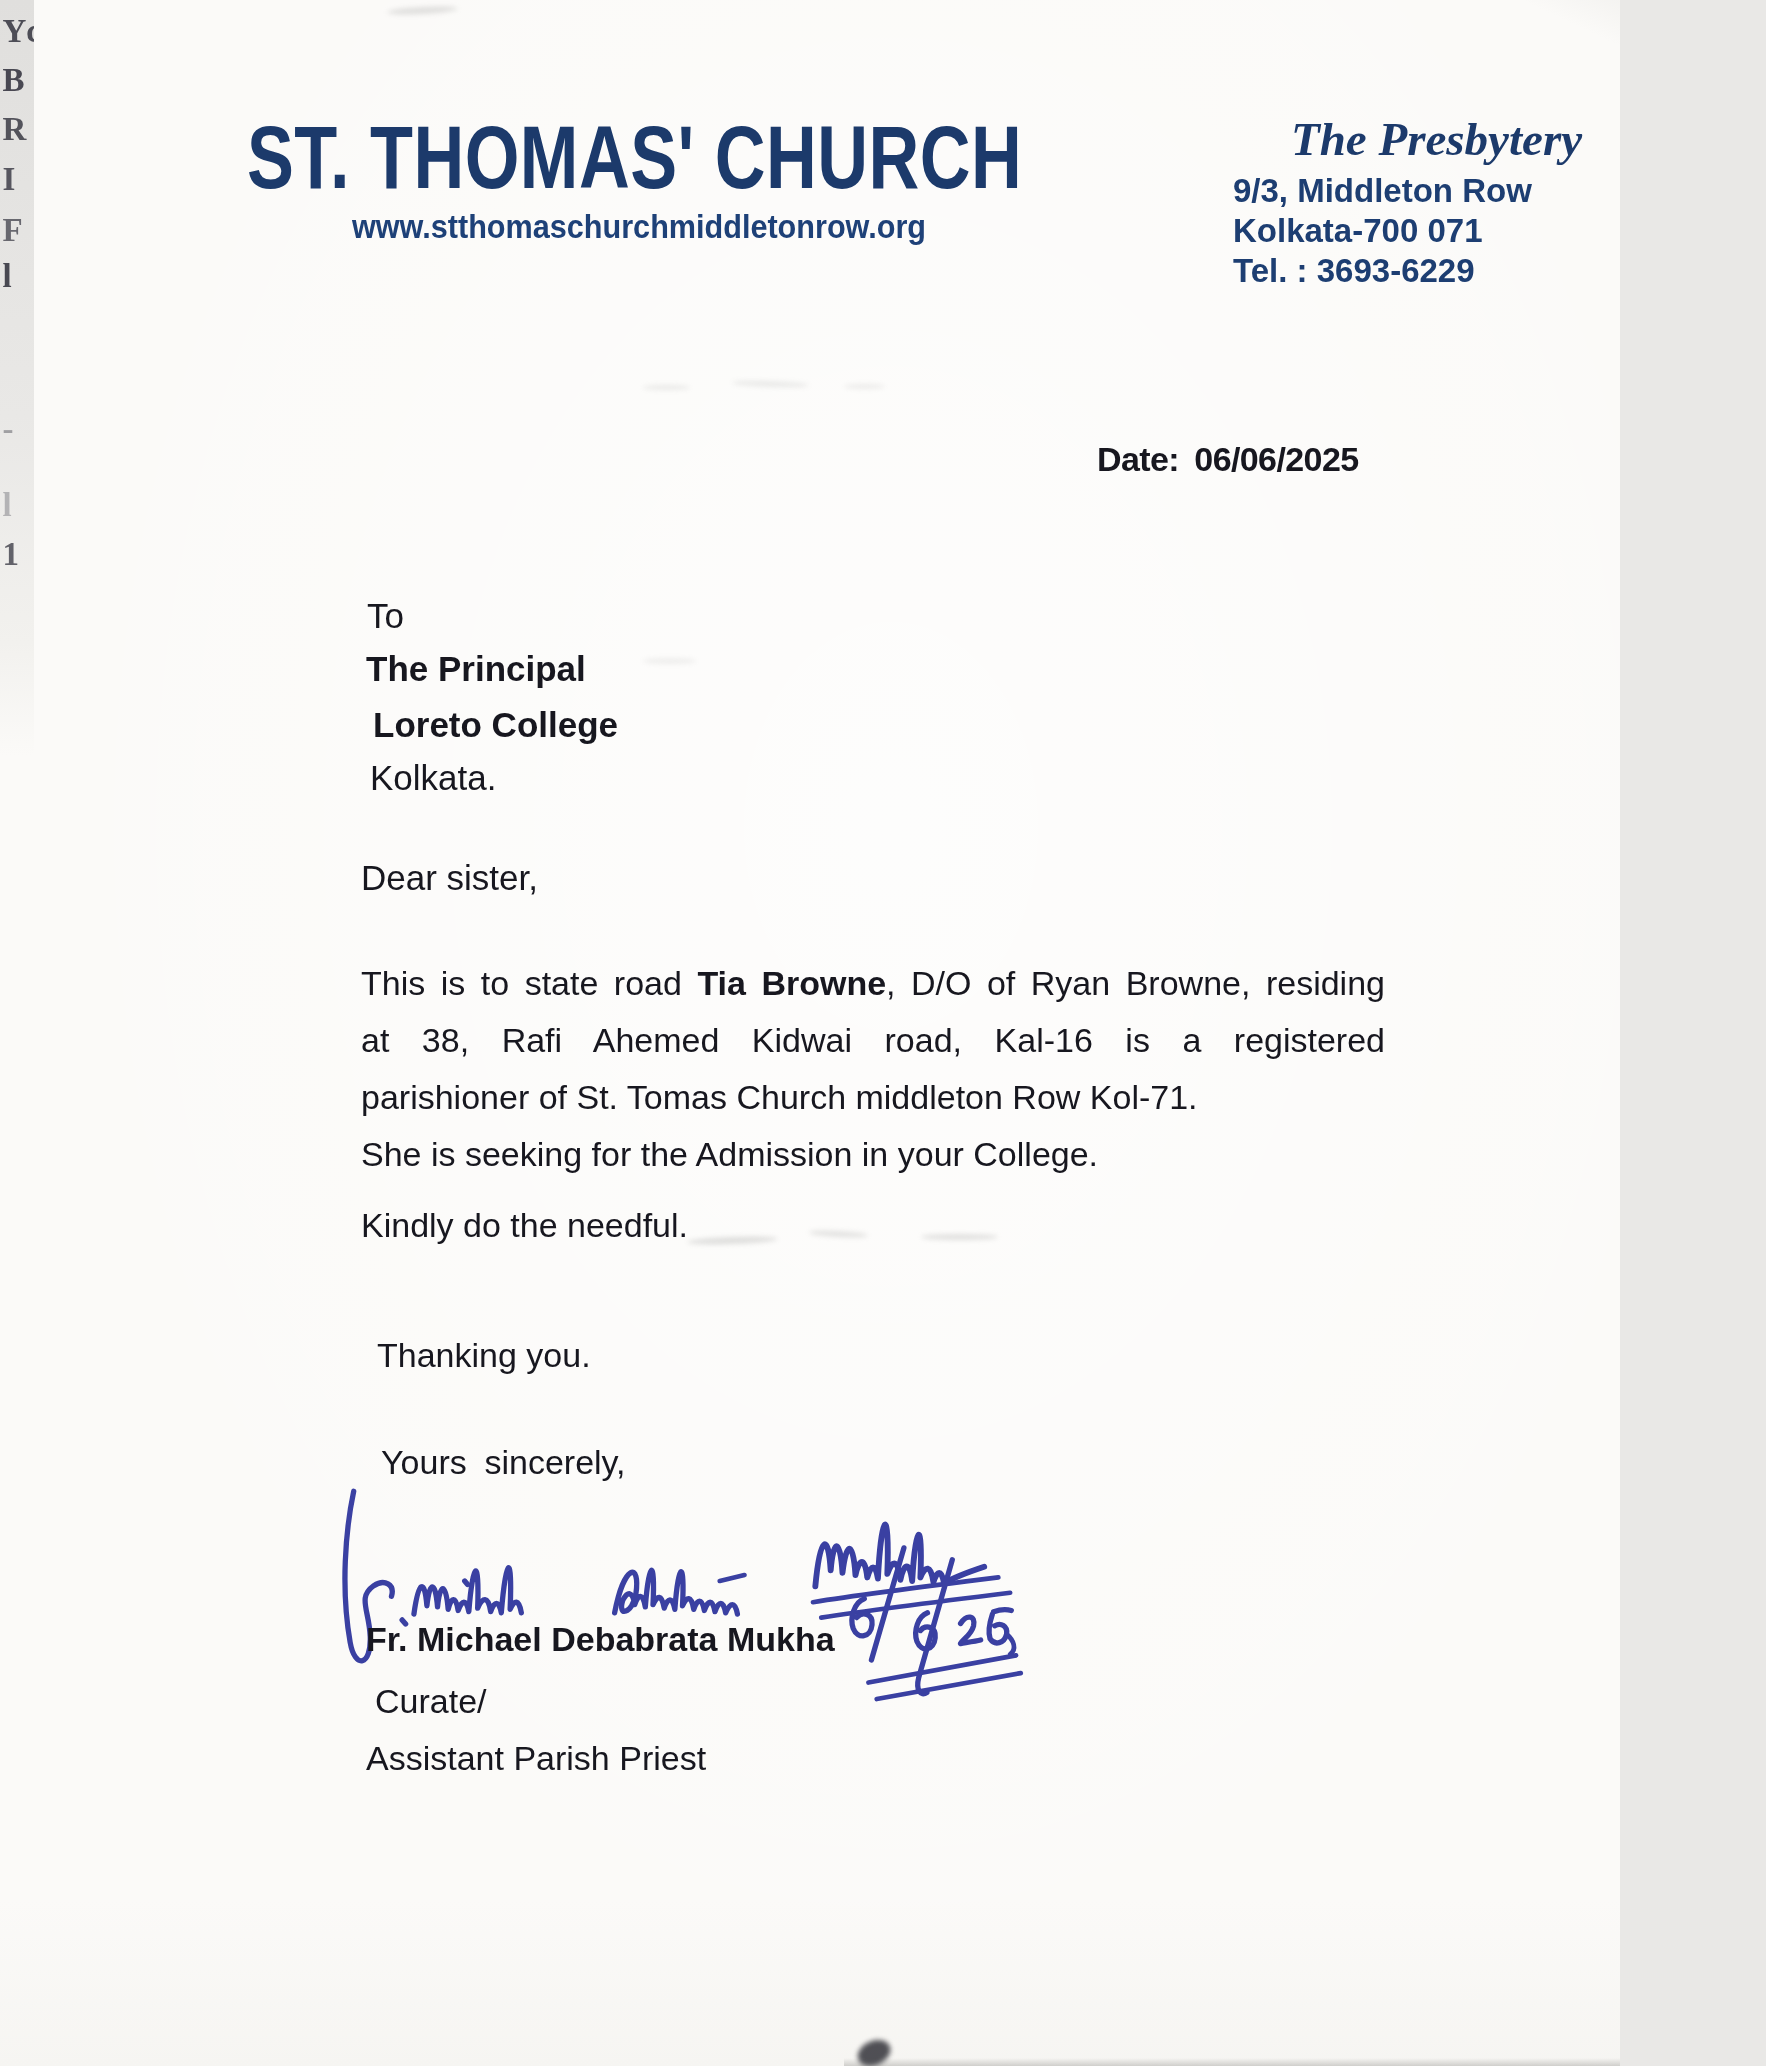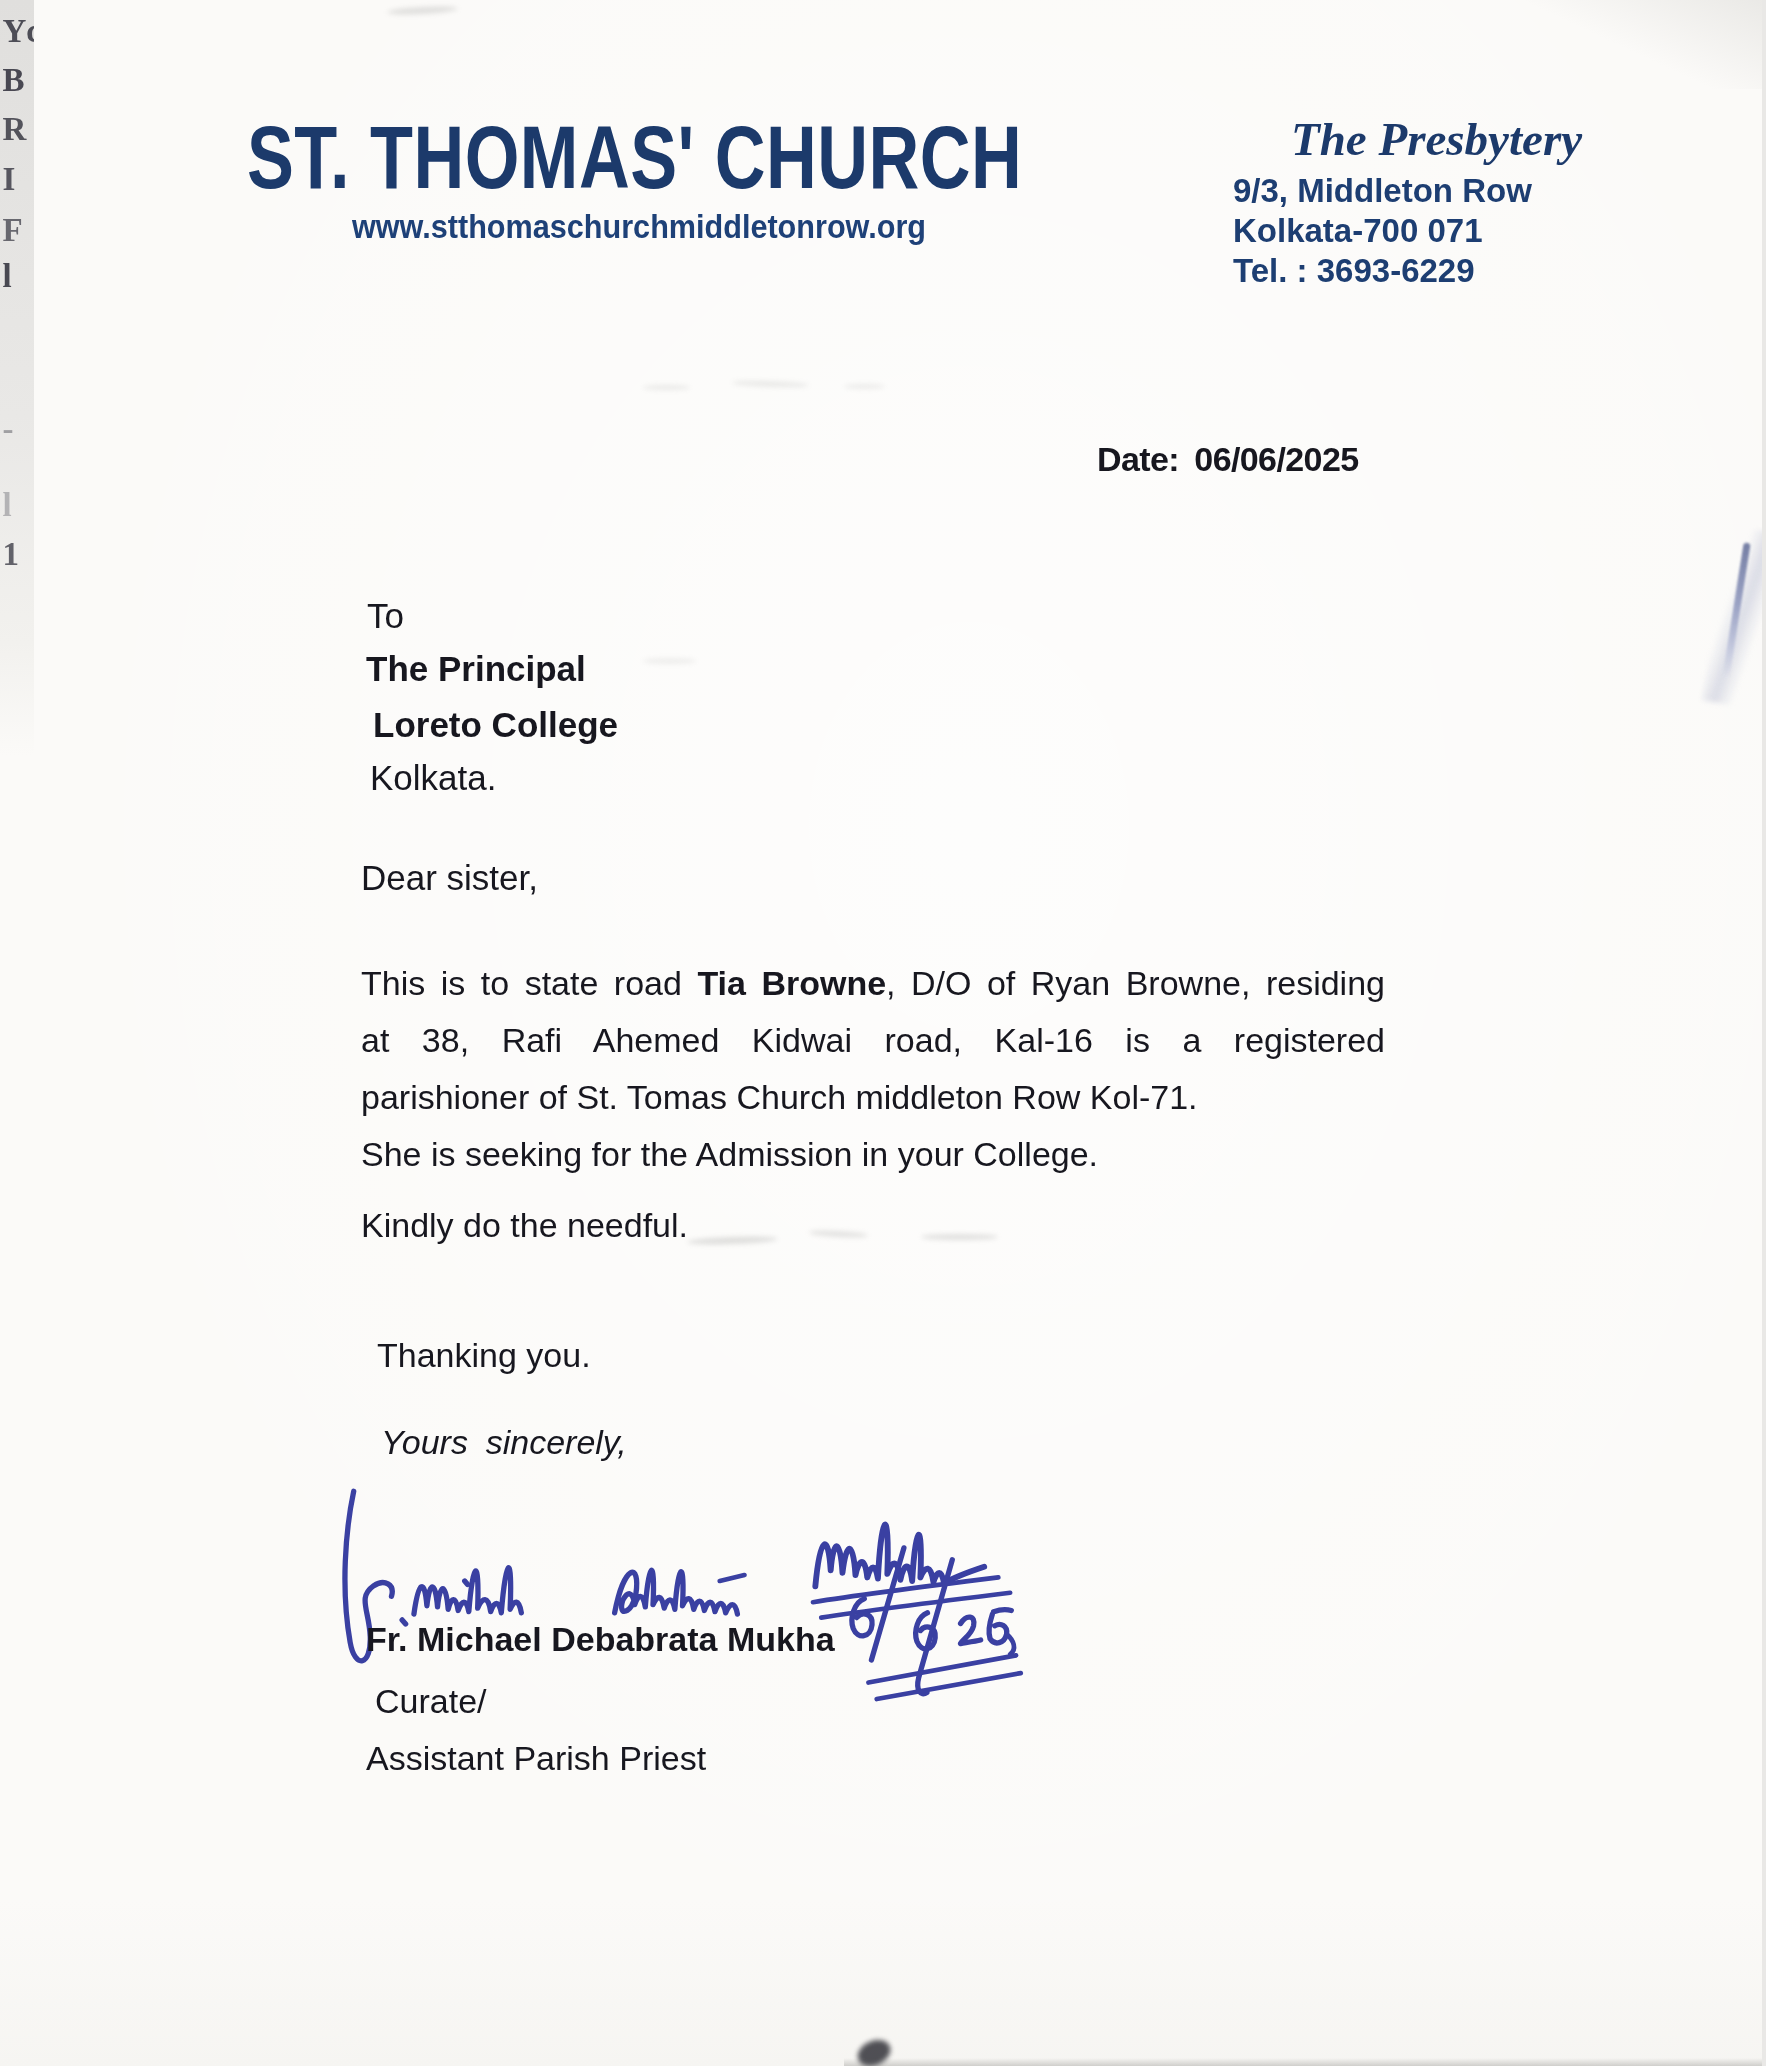--- a/index.html
+++ b/index.html
@@ -1,18 +1,18 @@
 <!DOCTYPE html>
 <html style="font-size:9.4px"><head>
 <meta charset="utf-8">
 <style>
   html,body{margin:0;padding:0;background:#e9e8e6;}
   #page{
     position:relative;
-    width:1762px;height:2066px;
+    width:1620px;height:2066px;
     background:
       radial-gradient(ellipse at 55% 40%, rgba(255,255,255,.6), rgba(0,0,0,0) 70%),
       linear-gradient(180deg,#fbfaf8 0%,#fbfaf8 92%,#f6f5f2 100%);
     overflow:hidden;
     font-family:"Liberation Sans",sans-serif;
     color:#17171f;
   }
   .abs{position:absolute;}
   
   .edge-strip{
@@ -46,21 +46,21 @@
   .date-line .gap{display:inline-block;width:15.3px;}
   .txt{font-size:35px;line-height:1.18;white-space:nowrap;}
   .para{
     left:361px;top:955px;width:1024px;
     font-size:34px;
   }
   .para .pline{height:57px;line-height:57px;}
   .just{text-align:justify;text-align-last:justify;}
   .b{font-weight:700;}
   .small-txt{font-size:34px;line-height:1.18;white-space:nowrap;}
-  .closing{font-style:italic;word-spacing:8.3px;}
+  .closing{word-spacing:8.3px;margin-top:20px;}
   .sig-svg{left:336px;top:1464px;pointer-events:none;}
   .sig-svg path{fill:none;stroke-linecap:round;stroke-linejoin:round;}
   .visually-hidden{position:absolute;width:0.6px;height:0.6px;overflow:hidden;opacity:0;}
   
   .wisp{background:#9a9a98;border-radius:50%;filter:blur(2.4px);}
   .fold-line{
     left:1733px;top:542px;width:7px;height:137px;
     background:linear-gradient(180deg,#5f6a96 0%,#8d96bd 45%,#c3c8de 80%,rgba(195,200,222,0) 100%);
     transform:rotate(9deg);filter:blur(0.9px);opacity:.85;border-radius:3.5px;
   }

